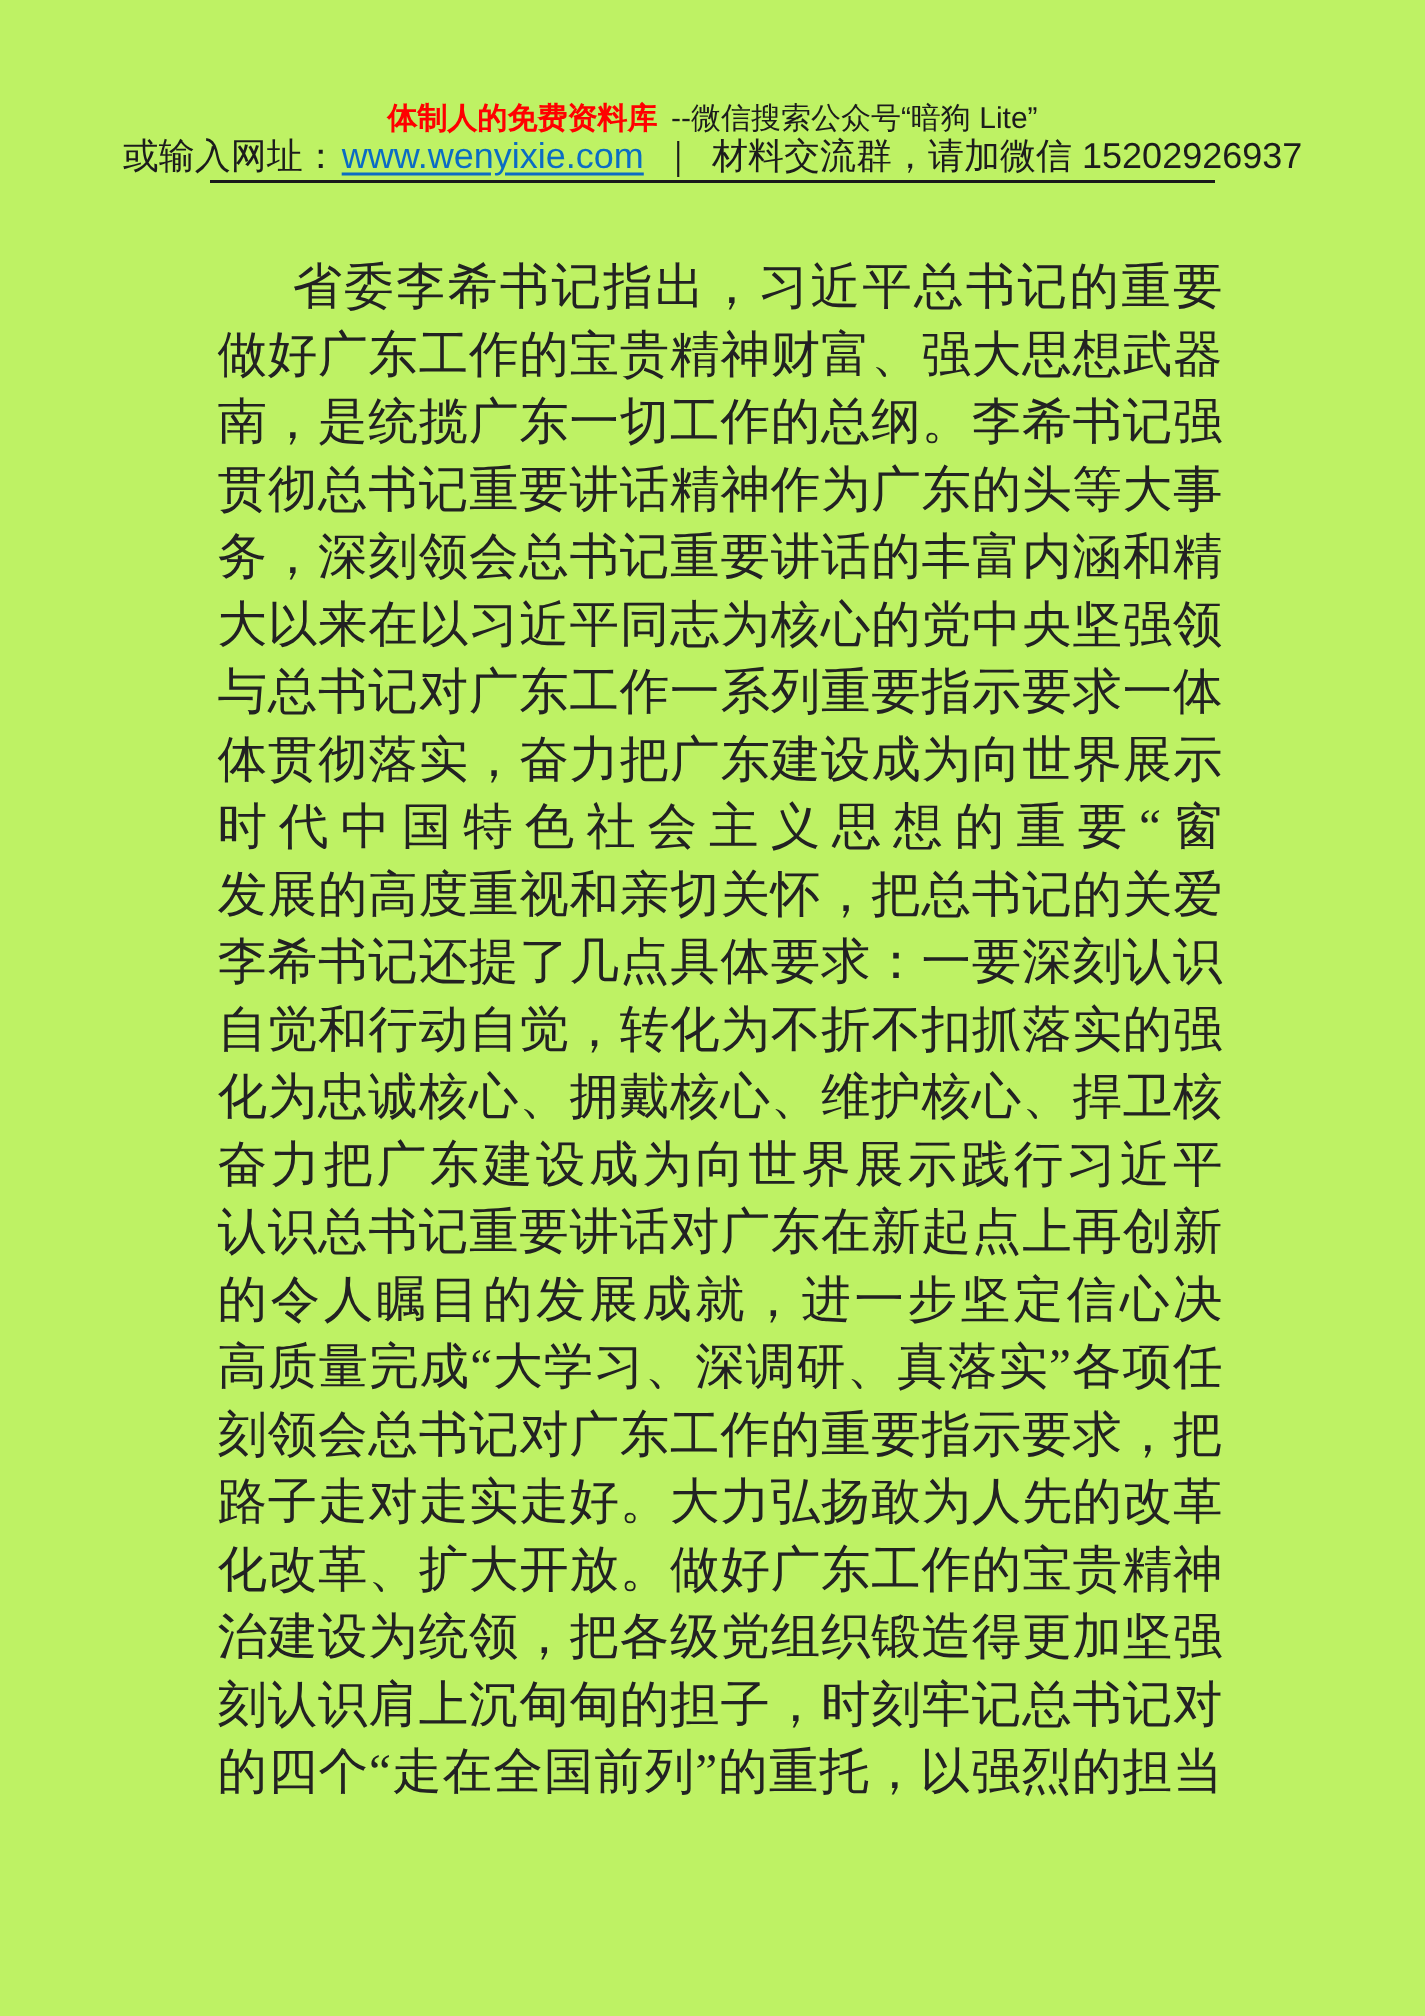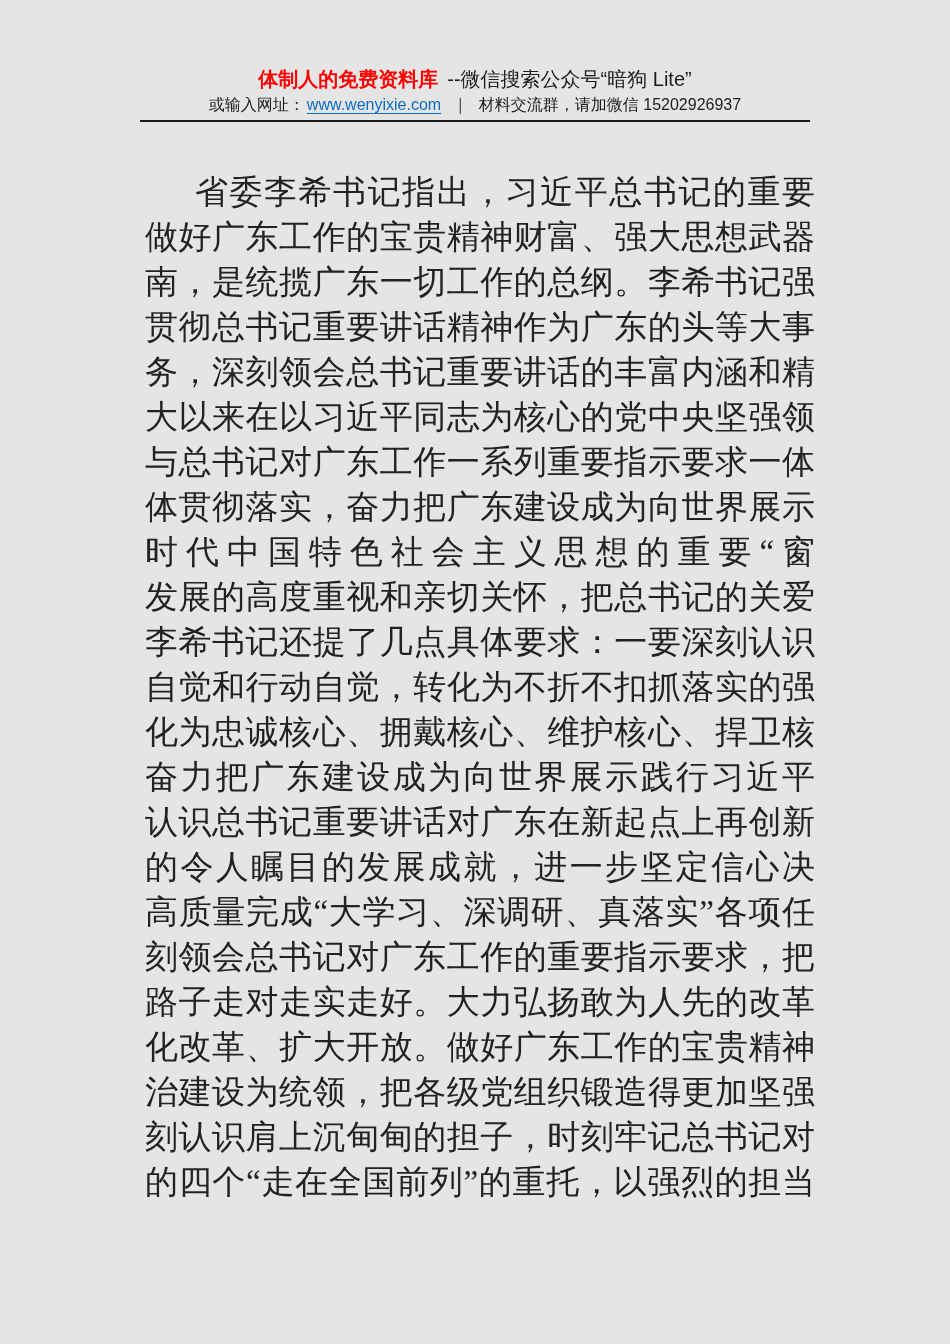--- a/index.html
+++ b/index.html
@@ -7,21 +7,21 @@
     --link-blue: #0b6cc4;
     --divider: #1a1a1a;
     --body-text: #222222;
   }
   * { margin: 0; padding: 0; box-sizing: border-box; }
   html, body { background: #ffffff; }
   .page {
     position: relative;
     width: 950px;
     height: 1344px;
-    background: #e5e5e5;
+    background: #bef264;
     overflow: hidden;
     margin: 0 auto;
   }
   
   .header {
     padding-top: 67px;
     text-align: center;
     font-family: "Liberation Sans", sans-serif;
     color: #1c1c1c;
   }
@@ -35,21 +35,21 @@
     color: var(--brand-red);
     font-weight: 700;
   }
   .tagline {
     margin-left: 9px;
     font-weight: 500;
   }
   .h-line2 {
     height: 25px;
     line-height: 25px;
-    font-size: 16px;
+    font-size: 24px;
     font-weight: 500;
     white-space: nowrap;
   }
   .h-link {
     color: var(--link-blue);
     text-decoration: underline;
     text-underline-offset: 3px;
     margin-left: 2px;
     cursor: pointer;
   }

